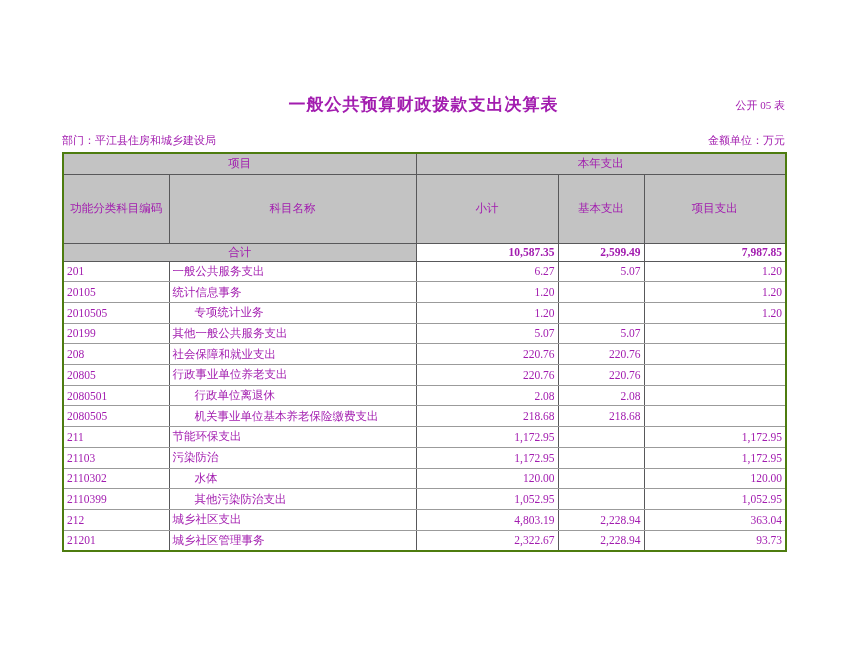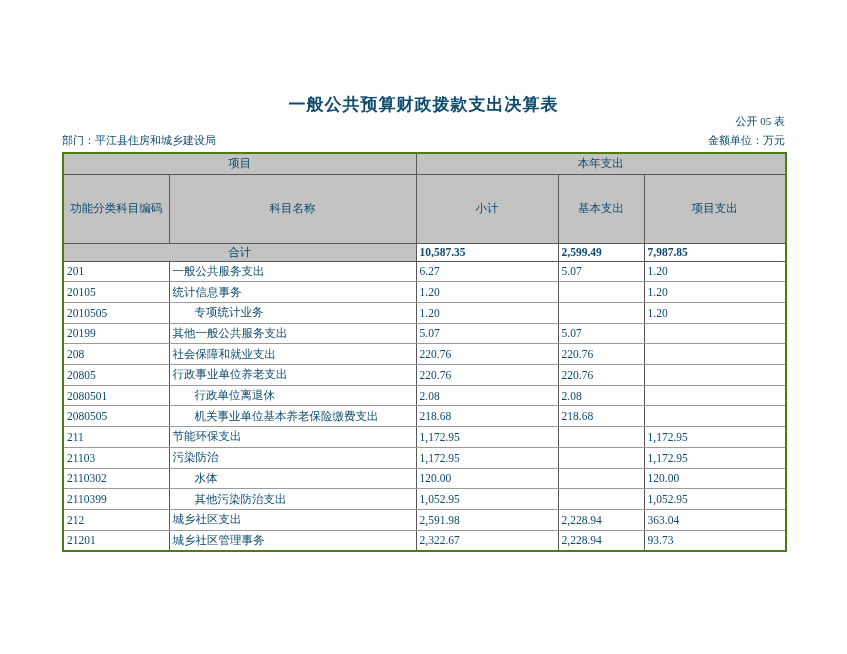--- a/index.html
+++ b/index.html
@@ -1,42 +1,42 @@
 <!DOCTYPE html>
 <html><head>
 <meta charset="utf-8">
 <style>
   html,body{margin:0;padding:0;background:#fff;}
   .page{
     position:relative;width:847px;height:654px;background:#ffffff;overflow:hidden;
-    font-family:"Liberation Serif","DejaVu Serif",serif;color:#0c4a6e;
+    font-family:"Liberation Serif","DejaVu Serif",serif;color:#a21caf;
   }
   .title{
     position:absolute;top:93px;left:0;width:100%;text-align:center;
     font-family:"Liberation Sans","DejaVu Sans",sans-serif;
     font-size:17px;font-weight:bold;letter-spacing:1px;
   }
-  .code-line{position:absolute;top:114px;left:62px;width:723px;text-align:right;font-size:11px;}
+  .code-line{position:absolute;top:98px;left:62px;width:723px;text-align:right;font-size:11px;}
   .meta-line{position:absolute;top:133px;left:62px;width:723px;font-size:11px;}
   .meta-line .unit{float:right;font-family:Liberation Mono, monospace;}
   table.budget{
     position:absolute;left:62px;top:152px;width:723px;height:400px;
     border-collapse:collapse;table-layout:fixed;font-size:11.5px;
     border:2px solid #4d7c0f;
   }
   table.budget td{
     border:1px solid #58585a;padding:0 3px;overflow:hidden;white-space:nowrap;
     vertical-align:middle;
   }
   tr.hr1{height:21px;} tr.hr2{height:69px;} tr.hr3{height:18px;} tr.hr4{height:18px;}
   tbody.data tr{height:18.27px;}
   tbody.data td{border-top-color:#9b9b9b;border-bottom-color:#9b9b9b;}
   .g{background:#c3c3c3;}
   .c{text-align:center;}
-  .num{}
+  .num{text-align:right;}
   .bold{font-weight:bold;}
   .code{padding-left:2px;margin-left:24px;}
   .name{padding-left:2px;}
   .name.indent{padding-left:25px;}
 </style>
 </head>
 <body>
 
 <div class="page">
 
@@ -157,21 +157,21 @@
       <tr>
         <td class="code">2110399</td>
         <td class="name indent">其他污染防治支出</td>
         <td class="num">1,052.95</td>
         <td class="num"></td>
         <td class="num">1,052.95</td>
       </tr>
       <tr>
         <td class="code">212</td>
         <td class="name">城乡社区支出</td>
-        <td class="num">2,591.98</td>
+        <td class="num">4,803.19</td>
         <td class="num">2,228.94</td>
         <td class="num">363.04</td>
       </tr>
       <tr>
         <td class="code">21201</td>
         <td class="name">城乡社区管理事务</td>
         <td class="num">2,322.67</td>
         <td class="num">2,228.94</td>
         <td class="num">93.73</td>
       </tr>

